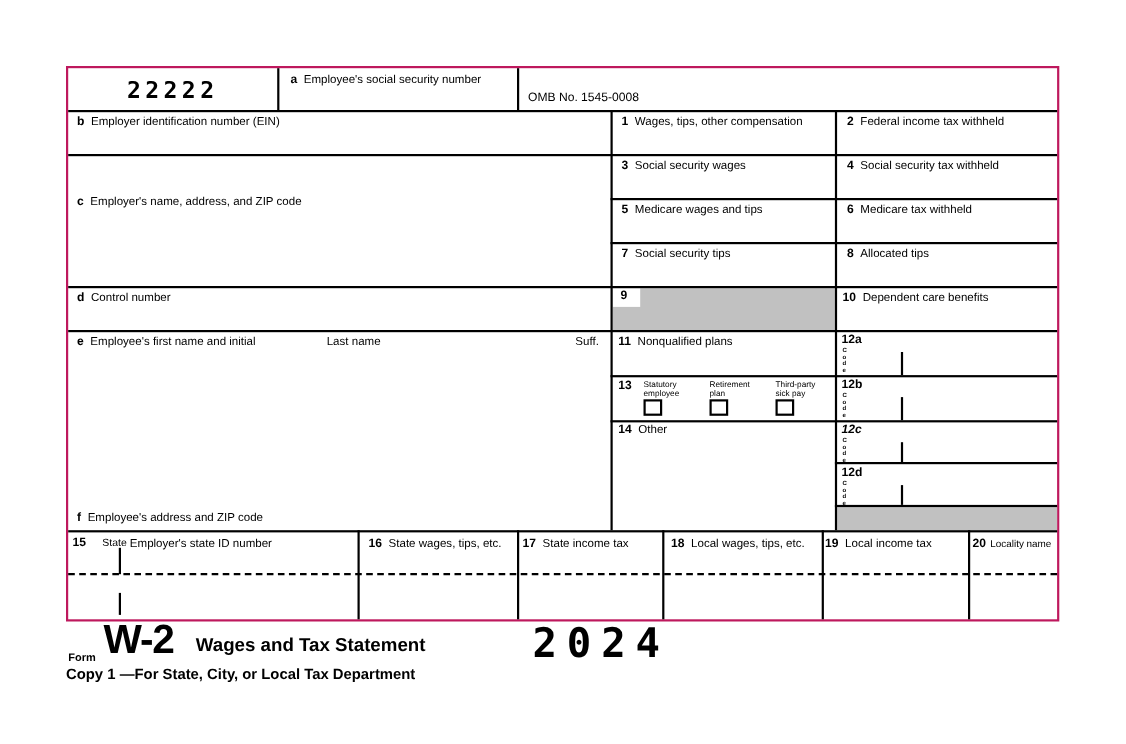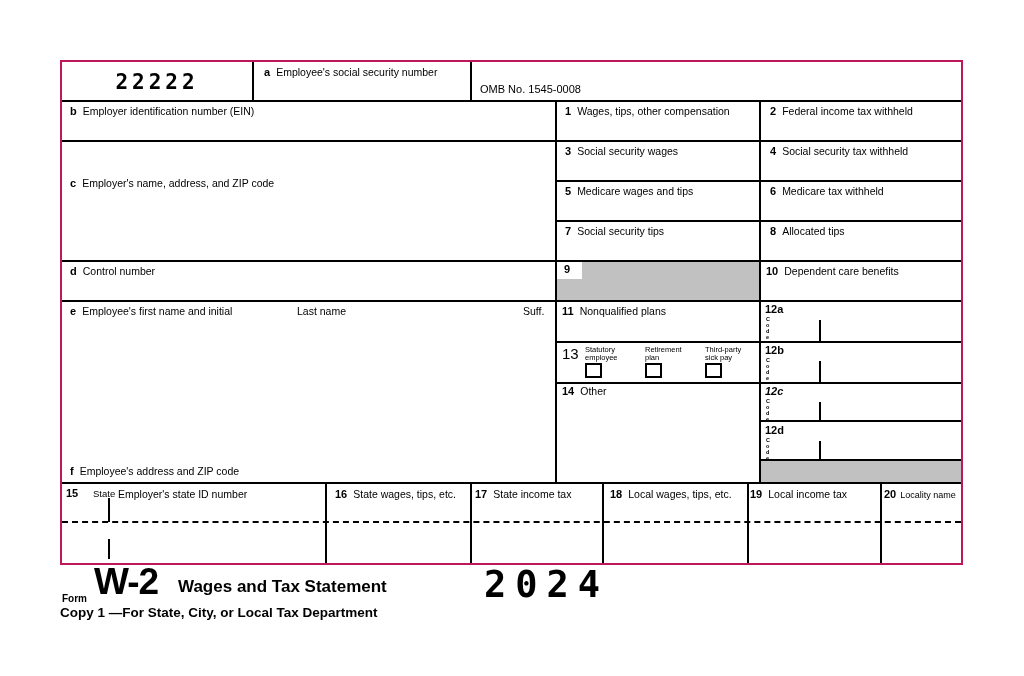--- a/index.html
+++ b/index.html
@@ -151,21 +151,21 @@
     </div>
     <div class="lbl" style="left:704px;top:203px;">
       <span class="n">10</span><span>Dependent care benefits</span>
     </div>
 
     <div class="lbl" style="left:502px;top:201px;font-weight:bold;font-size:11px;">9</div>
 
     <div class="lbl" style="left:500px;top:243px;">
       <span class="n">11</span><span>Nonqualified plans</span>
     </div>
-    <div class="lbl" style="left:500px;top:283px;font-weight:normal;font-size:15px;">13</div>
+    <div class="lbl" style="left:500px;top:283px;font-weight:bold;font-size:11px;">13</div>
     <div class="optlbl" style="left:523px;top:284px;">Statutory
 employee</div>
     <div class="optlbl" style="left:583px;top:284px;">Retirement
 plan</div>
     <div class="optlbl" style="left:643px;top:284px;">Third-party
 sick pay</div>
     <div class="cb" style="left:523px;top:301px;"></div>
     <div class="cb" style="left:583px;top:301px;"></div>
     <div class="cb" style="left:643px;top:301px;"></div>
     <div class="lbl" style="left:500px;top:323px;">

